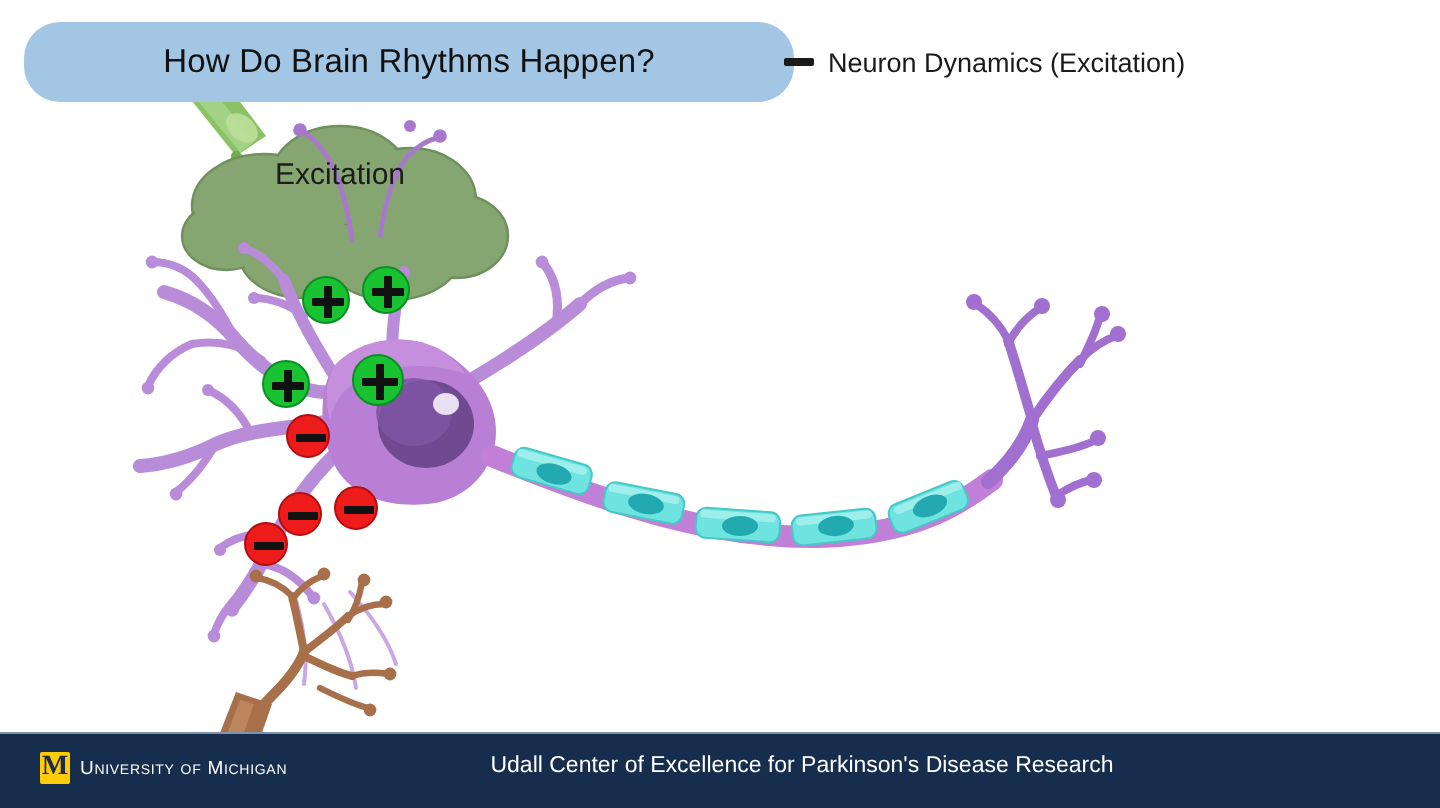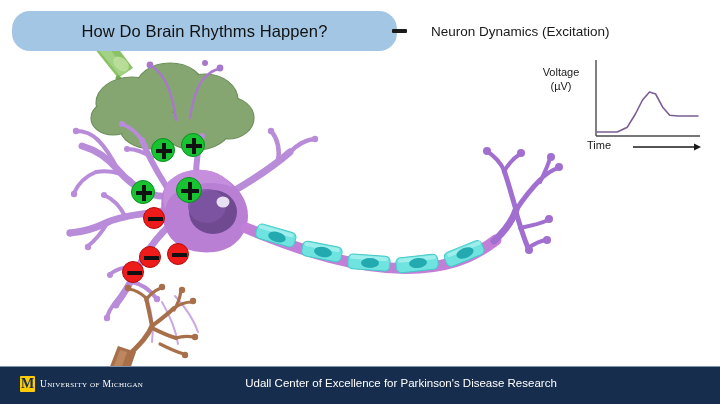--- a/index.html
+++ b/index.html
@@ -17,21 +17,21 @@
     background:#a3c6e4;border-radius:18px;
     display:flex;align-items:center;justify-content:center;
   }
   .title-banner .title-text{
     font-size:16.5px;color:#111;letter-spacing:.1px;white-space:nowrap;
   }
 
   
   .subtitle-wrap{
     position:absolute;left:392px;top:20px;height:22px;
-    display:flex;align-items:center;gap:24px;
+    display:flex;align-items:center;gap:7px;
   }
   .dash{width:15px;height:4px;background:#1a1a1a;border-radius:1px;}
   .subtitle-text{font-size:13.5px;color:#1a1a1a;white-space:nowrap;}
 
   
   .vchart{position:absolute;left:530px;top:58px;width:172px;height:100px;}
   .vchart .axis-label-y{
     position:absolute;left:0px;top:7px;width:62px;text-align:center;
     font-size:11px;color:#1a1a1a;line-height:14px;
   }
@@ -73,21 +73,21 @@
   .footer .um-logo{
     position:absolute;left:20px;top:10px;display:flex;align-items:center;gap:5px;
   }
   .um-block{
     width:15px;height:16px;background:#ffcb05;border-radius:1px;
     display:flex;align-items:center;justify-content:center;
     font-family:"Liberation Serif", serif;font-weight:bold;font-size:14px;
     color:#172d4d;line-height:1;
   }
   .um-word{
-    font-family:Liberation Serif, serif;font-size:9.5px;color:#ffffff;
+    font-family:Liberation Sans, sans-serif;font-size:9.5px;color:#ffffff;
     letter-spacing:.35px;font-variant:small-caps;white-space:nowrap;
   }
   .footer .center-text{
     position:absolute;left:0;top:11px;width:652px;text-align:center;
     font-size:11.5px;color:#ffffff;white-space:nowrap;
     padding-left:150px;box-sizing:border-box;
   }
 </style>
 </head>
 <body>
@@ -272,20 +272,21 @@
         <circle cx="162" cy="287" r="3.2"></circle>
         <circle cx="182" cy="290" r="3.2"></circle>
         <circle cx="193" cy="301" r="3.2"></circle>
         <circle cx="195" cy="337" r="3.2"></circle>
         <circle cx="185" cy="355" r="3.2"></circle>
       </g>
     </g>
   </svg>
 
   <div class="cloud-label">
+    <div>Excitation</div>
   </div>
 
   <div id="charge-host">
       <div class="charge plus" style="left: 151px; top: 138px; width: 24px; height: 24px; background: rgb(24, 194, 49);">
         <span class="glyph bar-h" style="width: 16px; left: 4px; top: 10px;"></span>
         <span class="glyph bar-v" style="height: 16px; top: 4px; left: 10px;"></span>
       </div>
       <div class="charge plus" style="left: 181px; top: 133px; width: 24px; height: 24px; background: rgb(24, 194, 49);">
         <span class="glyph bar-h" style="width: 16px; left: 4px; top: 10px;"></span>
         <span class="glyph bar-v" style="height: 16px; top: 4px; left: 10px;"></span>
@@ -314,40 +315,20 @@
 
   <div class="title-banner">
     <span class="title-text">How Do Brain Rhythms Happen?</span>
   </div>
 
   <div class="subtitle-wrap">
     <span class="dash"></span>
     <span class="subtitle-text">Neuron Dynamics (Excitation)</span>
   </div>
 
-  <div class="vchart">
-    <div class="axis-label-y">
-      <div>Voltage</div>
-      <div>(µV)</div>
-    </div>
-    <svg width="172" height="100" viewBox="0 0 172 100" xmlns="http://www.w3.org/2000/svg">
-
-      <line x1="66" y1="2" x2="66" y2="78" stroke="#4a4a4a" stroke-width="1.4"></line>
-
-      <line x1="66" y1="78" x2="170" y2="78" stroke="#4a4a4a" stroke-width="1.4"></line>
-
-      <polyline id="vtrace" fill="none" stroke="#7a5d95" stroke-width="1.6" stroke-linecap="round" stroke-linejoin="round" points="67.0,74.0 77.1,74.0 87.2,74.0 97.3,69.2 105.4,56.0 112.5,42.0 119.5,34.0 125.6,36.0 132.7,49.2 139.7,57.2 147.8,58.0 157.9,58.0 168.0,58.0"></polyline>
-
-      <g>
-        <line x1="103" y1="89" x2="164" y2="89" stroke="#1a1a1a" stroke-width="1.5"></line>
-        <polygon points="164,85.5 171,89 164,92.5" fill="#1a1a1a"></polygon>
-      </g>
-    </svg>
-    <div class="axis-label-x">Time</div>
-  </div>
 
   <div class="footer">
     <div class="rule"></div>
     <div class="um-logo">
       <span class="um-block">M</span>
       <span class="um-word">University of Michigan</span>
     </div>
     <div class="center-text">Udall Center of Excellence for Parkinson's Disease Research</div>
   </div>
 

